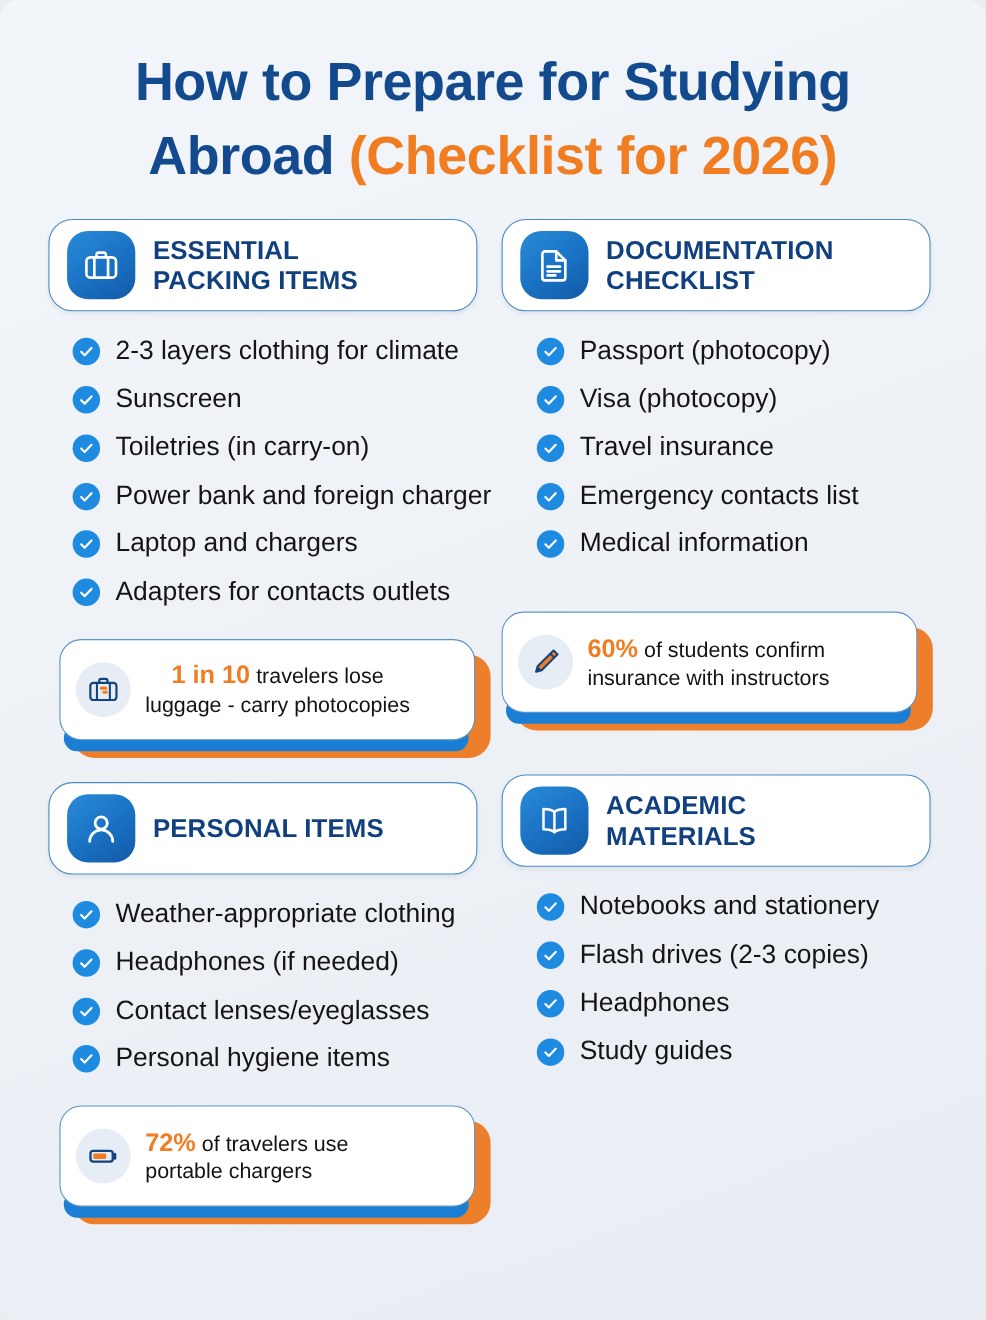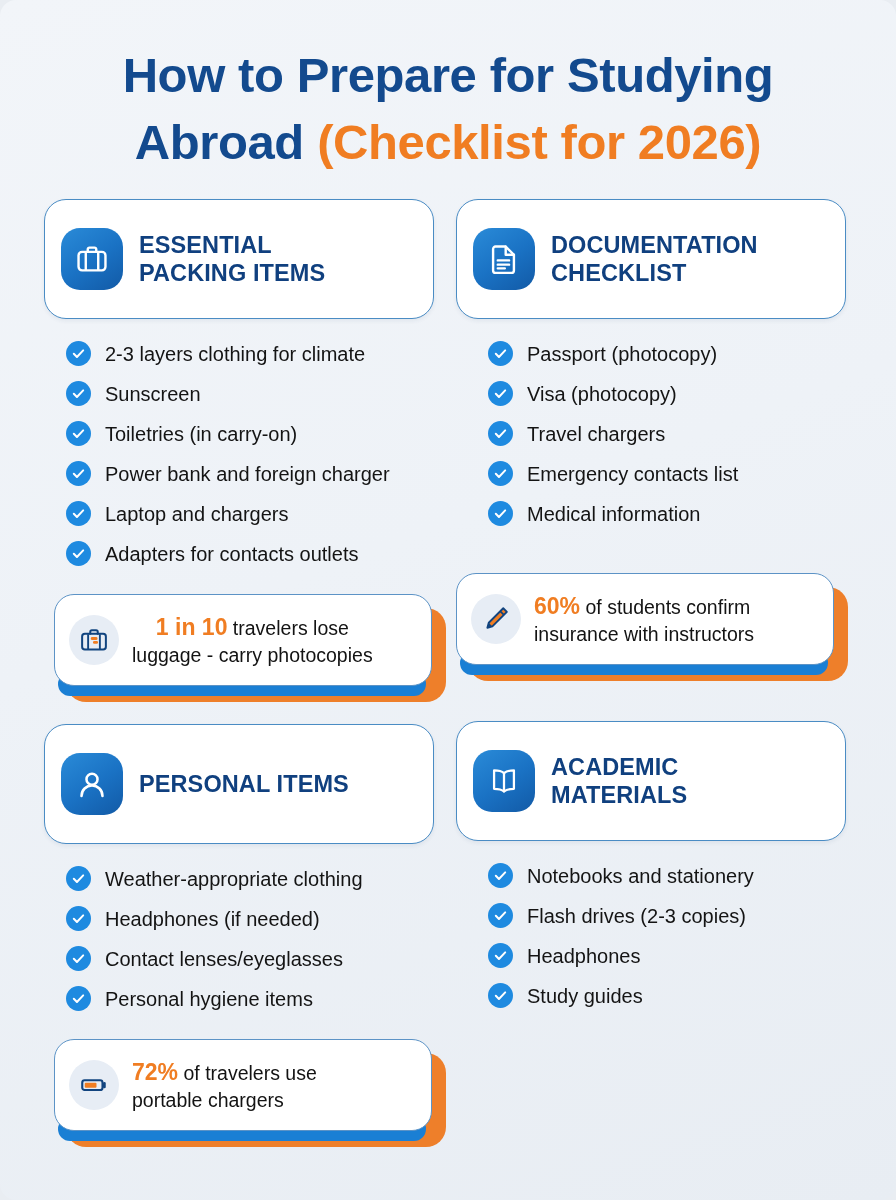--- a/index.html
+++ b/index.html
@@ -43,21 +43,21 @@
     column-gap: 22px;
     margin-top: 24px;
   }
   .col { display: flex; flex-direction: column; }
 
   
   .sec-header {
     background: #ffffff;
     border: 1.6px solid #4a8cc4;
     border-radius: 22px;
-    height: 120px;
+    height: 84px;
     display: flex;
     align-items: center;
     padding: 0 16px;
     gap: 16px;
     box-shadow: 0 2px 4px rgba(30,60,100,.07);
   }
   .sec-icon {
     width: 62px; height: 62px;
     flex: 0 0 62px;
     border-radius: 19px;
@@ -86,21 +86,21 @@
     gap: 14px;
   }
   .check-badge {
     width: 25px; height: 25px;
     flex: 0 0 25px;
     border-radius: 50%;
     background: #1e8ae0;
     display: flex; align-items: center; justify-content: center;
   }
   .check-label {
-    font-size: 20px;
+    font-size: 24px;
     color: #141414;
     line-height: 1.2;
     white-space: nowrap;
   }
 
   
   .stat-wrap {
     position: relative;
     width: 392px;
     height: 108px;
@@ -355,21 +355,21 @@
               </svg>
             </span>
           <span class="check-label">Visa (photocopy)</span>
         </div>
         <div class="check-item">
           <span class="check-badge">
               <svg width="15" height="15" viewBox="0 0 24 24" fill="none" stroke="#fff" stroke-width="3.2" stroke-linecap="round" stroke-linejoin="round">
                 <polyline points="4.5,12.5 9.5,17.5 19.5,7"></polyline>
               </svg>
             </span>
-          <span class="check-label">Travel chargers</span>
+          <span class="check-label">Travel insurance</span>
         </div>
         <div class="check-item">
           <span class="check-badge">
               <svg width="15" height="15" viewBox="0 0 24 24" fill="none" stroke="#fff" stroke-width="3.2" stroke-linecap="round" stroke-linejoin="round">
                 <polyline points="4.5,12.5 9.5,17.5 19.5,7"></polyline>
               </svg>
             </span>
           <span class="check-label">Emergency contacts list</span>
         </div>
         <div class="check-item">

